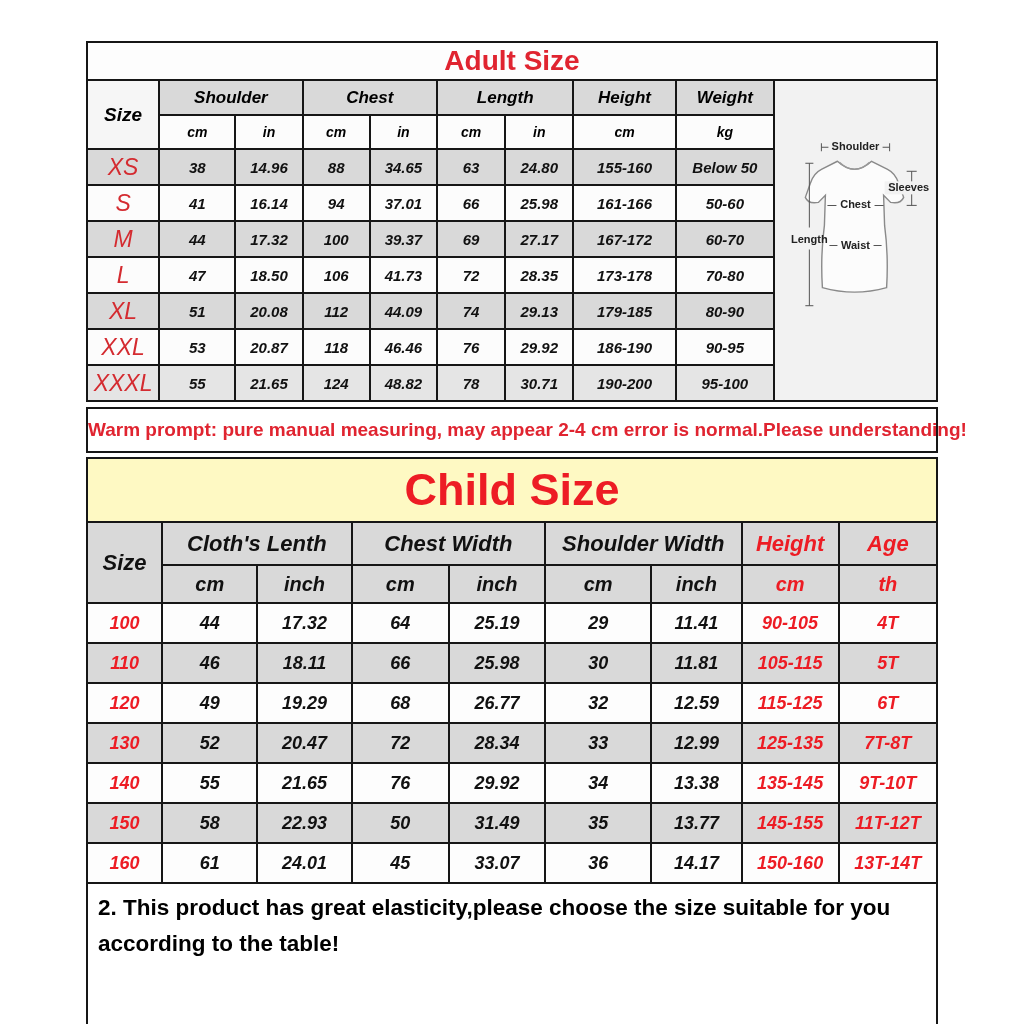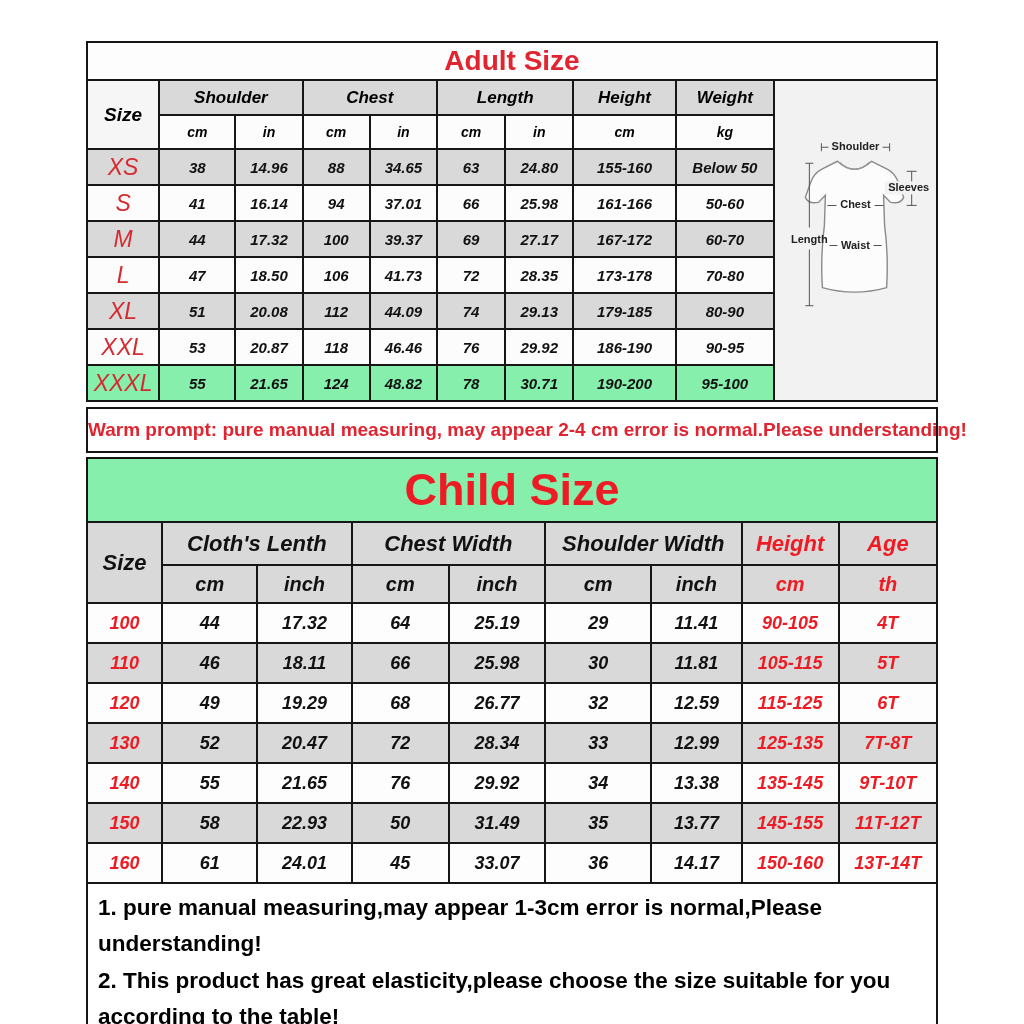--- a/index.html
+++ b/index.html
@@ -17,34 +17,34 @@
 
   table { border-collapse:collapse; table-layout:fixed;font-style:italic; }
   th, td { border:2px solid #161616; text-align:center; vertical-align:middle; padding:0; overflow:hidden; }
 
   .adult-table { width:689px; background:#fdfdfd; }
   .adult-table th { font-size:17px; font-weight:700; background:#d9d9d9; height:35px; }
   .adult-table tr.units th { font-size:14px; background:#fcfcfc; height:34px; }
   .adult-table .size-h { background:#f6f6f6; font-size:19px; }
   .adult-table td { height:36px; font-size:15px; font-weight:700; color:#111; background:#fcfcfc; }
   .adult-table tbody tr:nth-child(odd) td { background:#d9d9d9; }
-  .adult-table tbody tr:last-child td { background:#86efac; }
+  .adult-table tbody tr:last-child td { background:#e5e5e5; }
   .adult-table td:first-child { font-size:23px; font-weight:400; color:#d42b30; }
 
   .diagram { flex:1; margin-left:-2px; border:2px solid #161616; background:#f2f2f2; position:relative; }
   .diagram svg { position:absolute; left:0; top:0; width:100%; height:100%; }
   .dim-label { font-family:"Liberation Sans", sans-serif; font-size:11px; font-weight:700; fill:#222; }
 
   
   .warm { margin-top:5px; height:46px; display:flex; align-items:center; padding-left:0;
           font-weight:700; font-size:19px; color:#e02430; white-space:nowrap; background:#fff; }
 
   
   .child-title { margin-top:4px; height:66px; display:flex; align-items:center; justify-content:center;
-                 font-weight:700; font-size:45px; color:#ed1c24; background:#86efac; }
+                 font-weight:700; font-size:45px; color:#ed1c24; background:#fef9c3; }
   .child-table { width:852px; margin-top:-2px; background:#fdfdfd; }
   .child-table th { font-weight:700; background:#d9d9d9; color:#111; }
   .child-table tr.groups th { font-size:22px; height:43px; }
   .child-table tr.units th { font-size:20px; height:38px; }
   .child-table .size-h { font-size:22px; }
   .child-table td { height:40px; font-size:18px; font-weight:700; color:#111; background:#fdfdfd; }
   .child-table tbody tr:nth-child(even) td { background:#d9d9d9; }
   .child-table td:first-child,
   .child-table td:nth-child(8),
   .child-table td:nth-child(9) { color:#ed1c24; }
@@ -327,18 +327,17 @@
             <td>33.07</td>
             <td>36</td>
             <td>14.17</td>
             <td>150-160</td>
             <td>13T-14T</td>
           </tr>
         </tbody>
     </table>
 
     <div class="bordered notes">
-      <div>1. pure manual measuring,may appear 1-3cm error is normal,Please understanding!</div>
       <div>2. This product has great elasticity,please choose the size suitable for you according to the table!</div>
     </div>
 
   </div>
 </div>
 
 </body></html>

